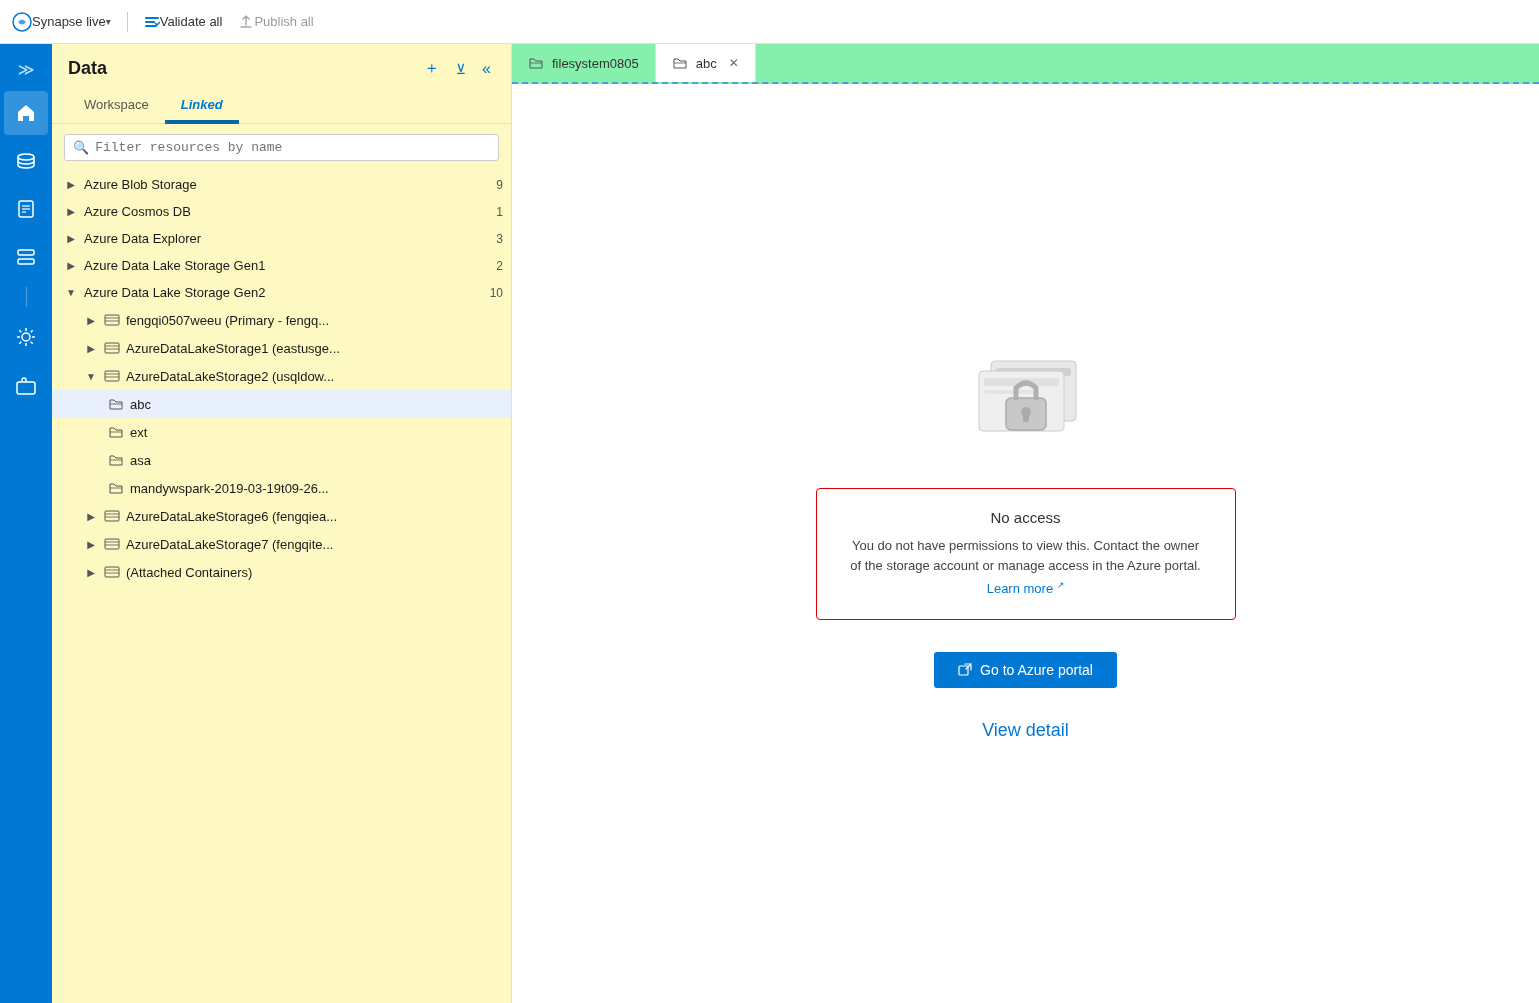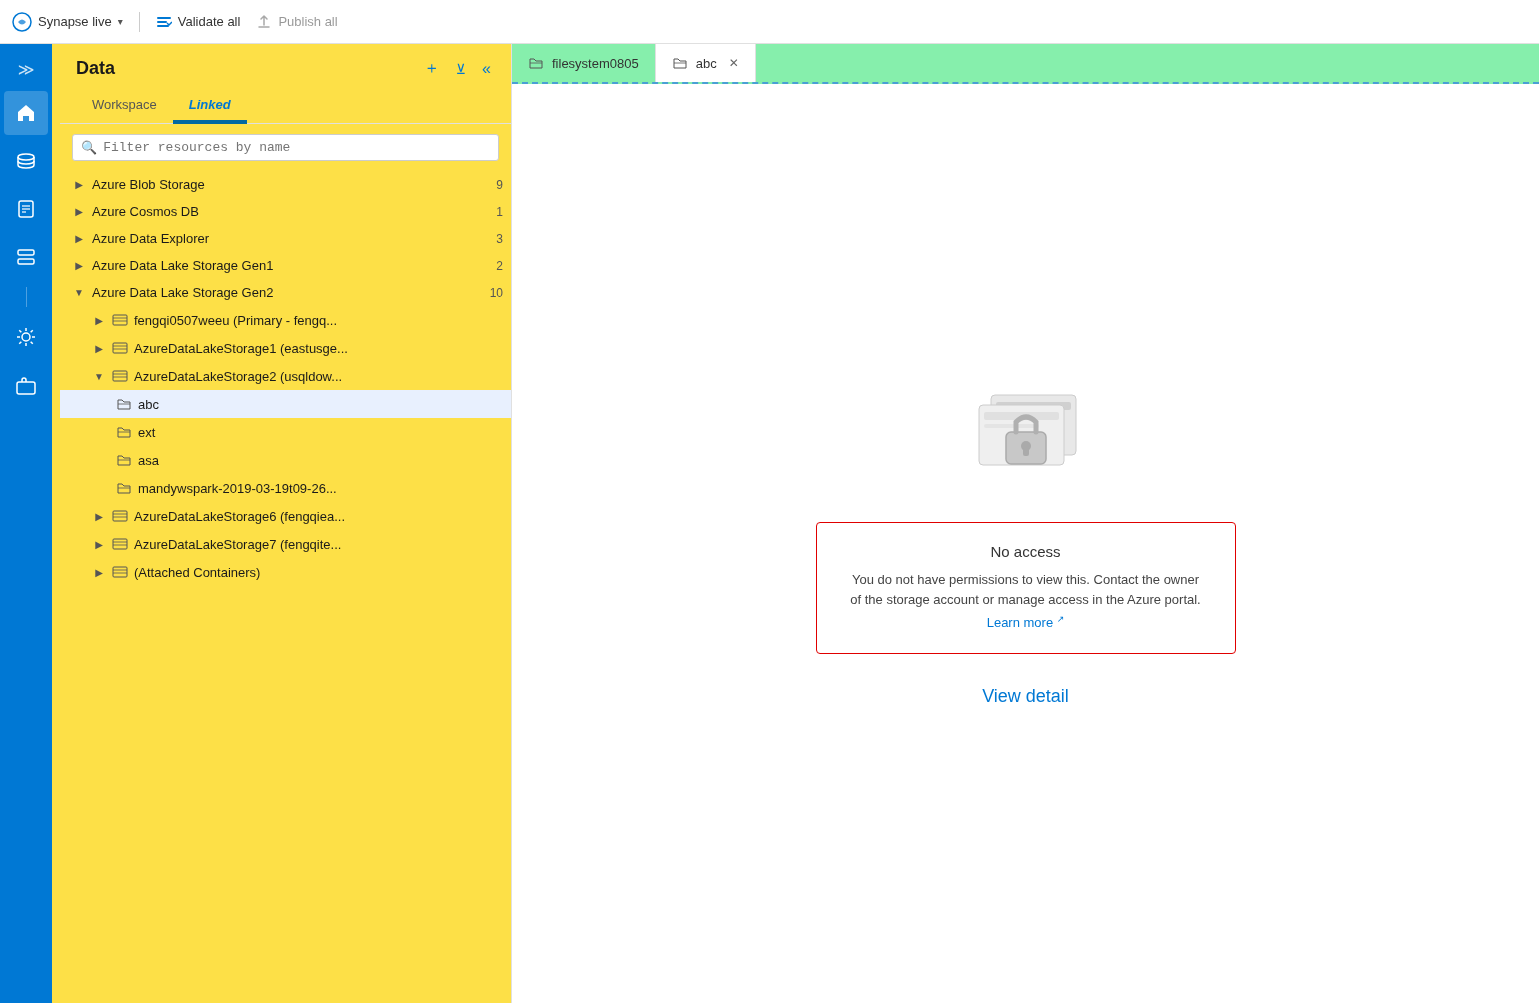--- a/index.html
+++ b/index.html
@@ -11,21 +11,20 @@
       background: #fff;
       border-bottom: 1px solid #e0e0e0;
       display: flex;
       align-items: center;
       padding: 0 12px;
       gap: 16px;
     }
     .top-bar-item {
       display: flex;
       align-items: center;
-      gap: 6px;
       color: #333;
       font-size: 13px;
       cursor: pointer;
     }
     .top-bar-item .chevron { font-size: 10px; color: #555; }
     .top-bar-divider { width: 1px; height: 20px; background: #ccc; }
 
     
     .main-layout {
       display: flex;
@@ -61,22 +60,21 @@
     }
     .sidebar-icon-item.active { background: rgba(255,255,255,0.2); }
     .sidebar-icon-item svg { color: #fff; }
 
     
     .data-panel {
       width: 460px;
       border-right: 1px solid #e0e0e0;
       display: flex;
       flex-direction: column;
-      background: #fde047;
-      padding-left: 8px;
+      background: #fef9c3;
     }
     .data-panel-header {
       padding: 12px 16px 8px;
       display: flex;
       align-items: center;
       justify-content: space-between;
     }
     .data-panel-title {
       font-size: 18px;
       font-weight: 600;
@@ -530,20 +528,27 @@
         <div class="no-access-title">No access</div>
         <div class="no-access-desc">
           <span>You do not have permissions to view this. Contact the owner of the storage account or manage access in the Azure portal. </span>
           <a href="#">
             <span>Learn more</span>
             <sup style="font-size:9px">↗</sup>
           </a>
         </div>
       </div>
 
+      <button class="azure-portal-btn">
+        <svg width="14" height="14" viewBox="0 0 14 14" fill="none">
+          <rect x="1" y="3" width="9" height="9" rx="1" stroke="#fff" stroke-width="1.2" fill="none"></rect>
+          <path d="M7 1h6v6M8 6L13 1" stroke="#fff" stroke-width="1.2" stroke-linecap="round"></path>
+        </svg>
+        <span>Go to Azure portal</span>
+      </button>
 
       <a href="#" class="view-detail-link">
         <span>View detail</span>
       </a>
 
     </div>
   </div>
 
 </div>
 

